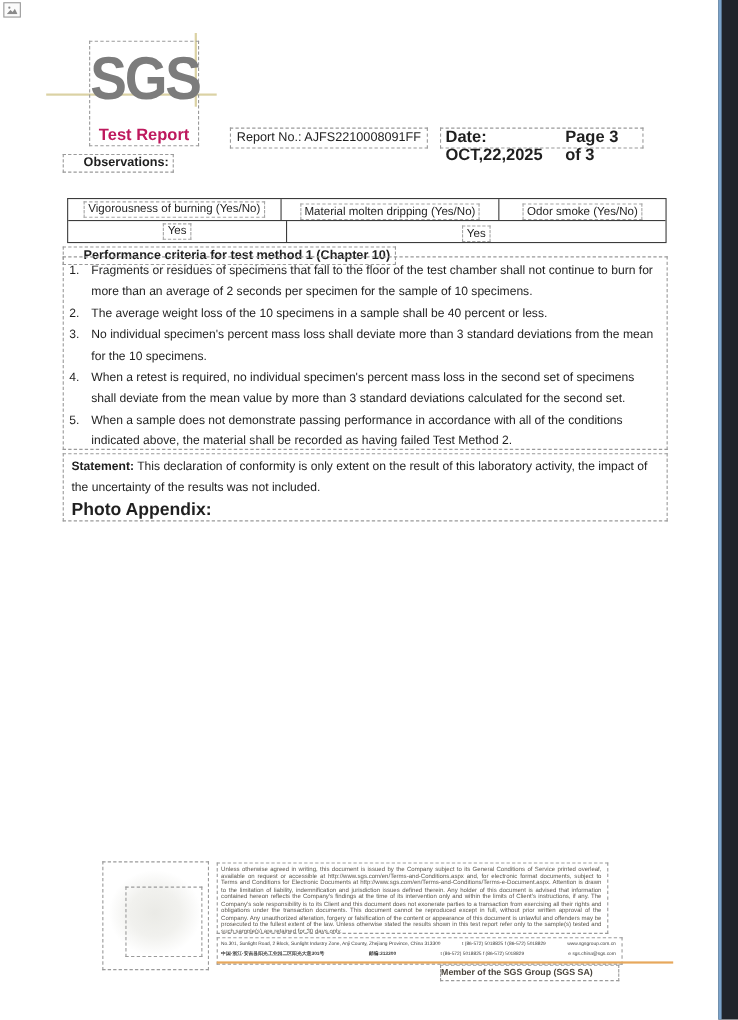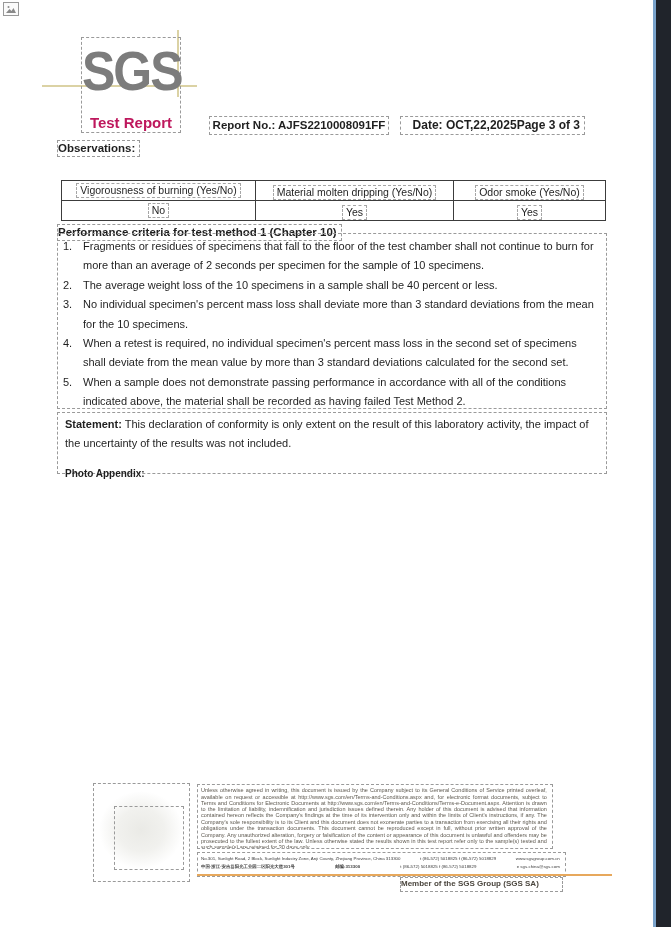--- a/index.html
+++ b/index.html
@@ -17,27 +17,27 @@
   .mark-h{position:absolute;left:42px;top:85px;width:155px;height:2px;background:#dbd2a4;}
   .mark-v{position:absolute;left:177px;top:30px;width:2px;height:67px;background:#dbd2a4;}
   
   .logo-box{position:absolute;left:81px;top:37px;width:100px;height:96px;border:1px dashed #9a9a9a;box-sizing:border-box;}
   .sgs-logo{font-size:50px;font-weight:bold;color:#7c7c7c;letter-spacing:-2px;line-height:1;
     text-align:center;margin-top:8px;transform:scaleY(1.1);}
   .doc-title{position:absolute;bottom:1px;left:0;width:100%;text-align:center;
     font-size:15px;font-weight:bold;color:#be185d;}
   
   .report-no-box{position:absolute;left:209px;top:116px;width:180px;height:19px;border:1px dashed #9a9a9a;
-    box-sizing:border-box;font-size:11.5px;font-weight:bold;line-height:16px;text-align:center;}
+    box-sizing:border-box;font-size:11.5px;font-weight:normal;line-height:16px;text-align:center;}
   .date-box{position:absolute;left:400px;top:116px;width:185px;height:19px;border:1px dashed #9a9a9a;
     box-sizing:border-box;display:flex;justify-content:flex-end;padding:0 4px;
-    font-size:12px;font-weight:bold;line-height:16px;}
+    font-size:15px;font-weight:bold;line-height:16px;}
   
   .sec-heading{position:absolute;border:1px dashed #9a9a9a;font-size:11.5px;font-weight:bold;
-    padding:1px 4px 2px 0;background:#fff;}
+    padding:1px 4px 2px 18px;background:#fff;}
   .obs-heading{left:57px;top:140px;}
   .perf-heading{left:57px;top:224px;}
   
   .obs-table{position:absolute;left:61px;top:180px;width:545px;border:1px solid #3c3c3c;box-sizing:border-box;}
   .obs-row{display:flex;}
   .obs-row.hdr{border-bottom:1px solid #3c3c3c;}
   .obs-cell{box-sizing:border-box;display:flex;align-items:center;justify-content:center;
     height:19px;font-size:10.5px;}
   .obs-cell.c1{width:193px;}
   .obs-cell.c2{width:198px;}
@@ -47,21 +47,21 @@
   
   .list-box{position:absolute;left:57px;top:233px;width:550px;height:176px;border:1px dashed #9a9a9a;
     box-sizing:border-box;padding:3px 8px 0 5px;}
   .list-item{display:flex;font-size:11px;line-height:19.4px;}
   .list-num{width:20px;flex:none;}
   .list-text{flex:1;}
   
   .statement-box{position:absolute;left:57px;top:412px;width:550px;height:62px;border:1px dashed #9a9a9a;
     box-sizing:border-box;padding:2px 7px;font-size:11px;line-height:19.4px;}
   .bold{font-weight:bold;}
-  .photo-appendix{font-weight:bold;margin-top:10px;font-size:10px;}
+  .photo-appendix{font-weight:bold;margin-top:0;font-size:16px;}
   
   .stamp-blob{position:absolute;left:99px;top:791px;width:84px;height:78px;border-radius:50%;
     background:radial-gradient(closest-side,#eaeae6 0%,#f1f1ee 55%,rgba(255,255,255,0) 100%);}
   .stamp-outer{position:absolute;left:93px;top:783px;width:97px;height:99px;border:1px dashed #9a9a9a;box-sizing:border-box;}
   .stamp-inner{position:absolute;left:114px;top:806px;width:70px;height:64px;border:1px dashed #9a9a9a;box-sizing:border-box;}
   .disclaimer-box{position:absolute;left:197px;top:784px;width:356px;height:65px;border:1px dashed #9a9a9a;
     box-sizing:border-box;overflow:hidden;padding:2px 3px;}
   .tiny-scale{transform:scale(0.55);transform-origin:0 0;width:calc(100% / 0.55 - 4px);}
   .disclaimer-text{font-size:10px;line-height:1.15;color:#5d584f;text-align:justify;}
   .address-box{position:absolute;left:197px;top:852px;width:369px;height:25px;border:1px dashed #9a9a9a;
@@ -106,23 +106,20 @@
       <span class="cell-tag">Vigorousness of burning (Yes/No)</span>
     </div>
     <div class="obs-cell c2">
       <span class="cell-tag">Material molten dripping (Yes/No)</span>
     </div>
     <div class="obs-cell c3">
       <span class="cell-tag">Odor smoke (Yes/No)</span>
     </div>
   </div>
   <div class="obs-row">
-    <div class="obs-cell c1">
-      <span class="cell-tag">No</span>
-    </div>
     <div class="obs-cell c2">
       <span class="cell-tag">Yes</span>
     </div>
     <div class="obs-cell c3">
       <span class="cell-tag">Yes</span>
     </div>
   </div>
 </div>
 
 <div class="sec-heading perf-heading">Performance criteria for test method 1 (Chapter 10)</div>

